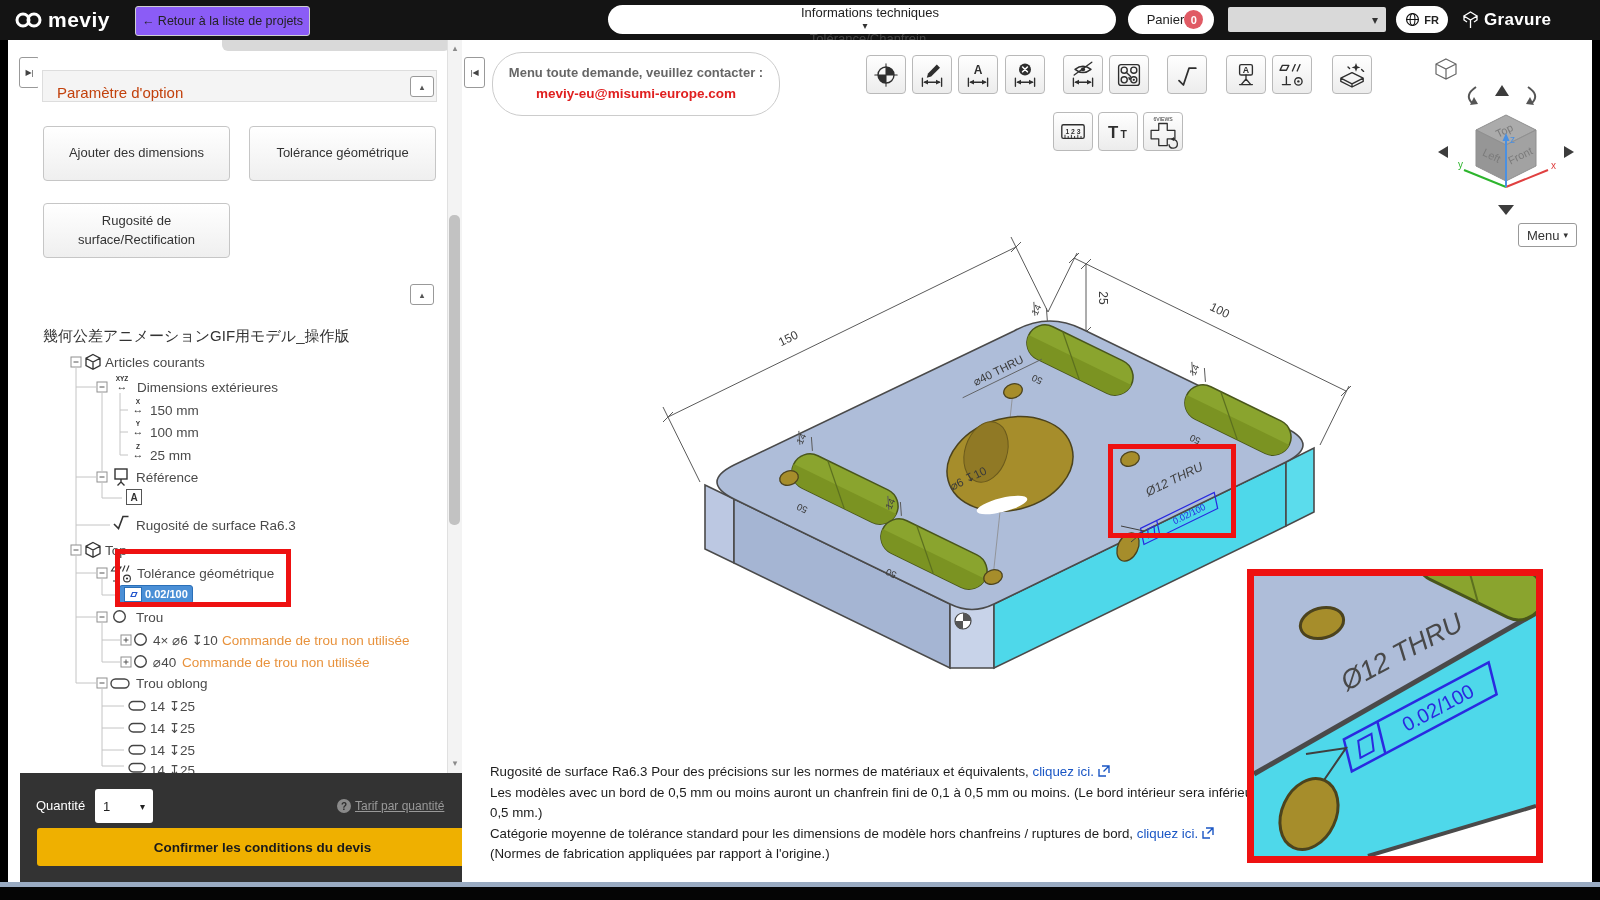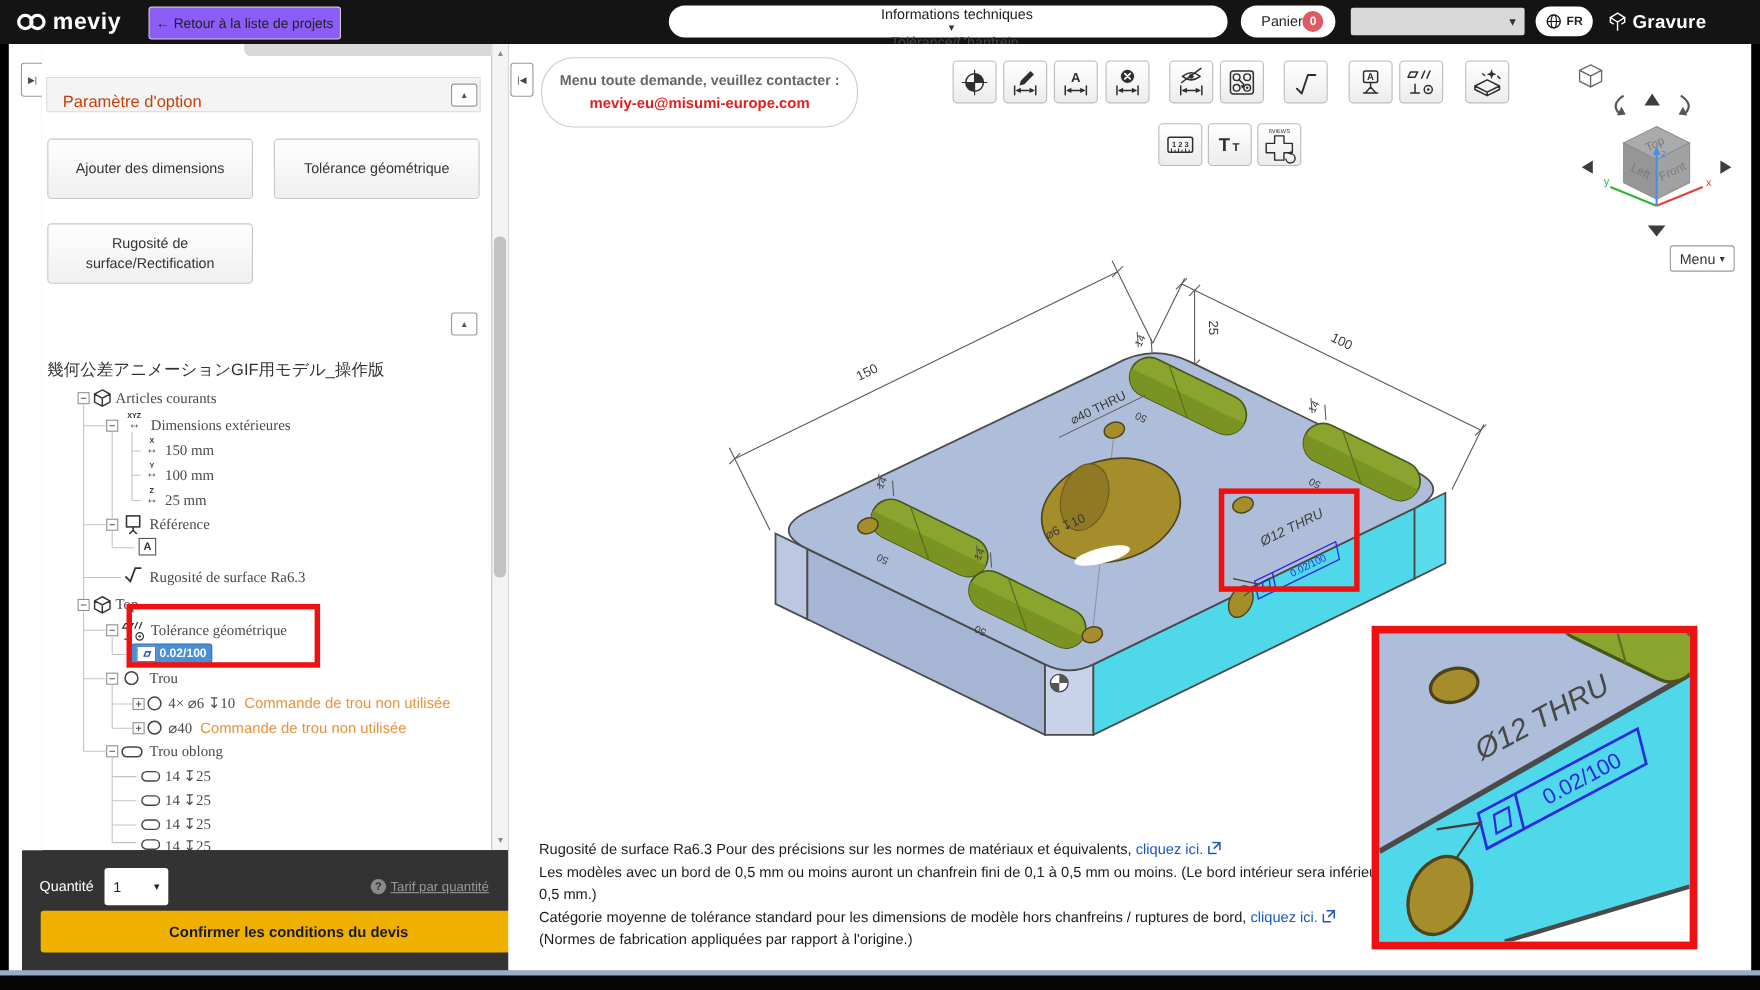--- a/index.html
+++ b/index.html
@@ -25,21 +25,21 @@
   .sechead{background:#f4f4f4;border:1px solid #ddd;color:#c2410c;font-size:15px;display:flex;
            align-items:flex-end;padding-left:14px;box-sizing:border-box;}
   .collbtn{width:22px;height:19px;background:#fff;border:1px solid #999;border-radius:3px;
            font-size:9px;color:#555;display:flex;align-items:center;justify-content:center;}
   .optbtn{background:linear-gradient(#ffffff,#efefef);border:1px solid #c6c6c6;border-radius:4px;
           color:#333;font-size:13px;display:flex;align-items:center;justify-content:center;
           text-align:center;box-sizing:border-box;line-height:1.4;}
   .railbtn{width:19px;height:29px;background:#fff;border:1px solid #999;border-radius:3px;
            font-size:8px;color:#444;display:flex;align-items:center;justify-content:center;}
   .ttitle{font-size:15px;color:#333;}
-  .tlabel{font-size:13.5px;color:#4a4a4a;line-height:18px;white-space:nowrap;font-family:Liberation Serif, serif;}
+  .tlabel{font-size:13.5px;color:#4a4a4a;line-height:18px;white-space:nowrap;}
   .tnote{font-size:13.5px;color:#e8923c;line-height:18px;white-space:nowrap;}
   .trow{height:18px;}
   .axicon{width:24px;text-align:center;color:#333;}
   .axicon .l1{display:block;font-size:6.5px;font-weight:bold;line-height:6px;}
   .axicon .l2{display:block;font-size:11px;line-height:9px;}
   .abox{width:16px;height:16px;border:1.5px solid #555;color:#333;font-size:10px;font-weight:bold;
         display:flex;align-items:center;justify-content:center;box-sizing:border-box;}
   .chip{display:flex;align-items:center;background:#4a8fd6;border:1.5px solid #2a6fb8;border-radius:3px;
         height:19px;padding:0 4px;box-sizing:border-box;}
   .chip .cell{background:#fff;border:1px solid #2a6fb8;width:16px;height:13px;display:flex;

